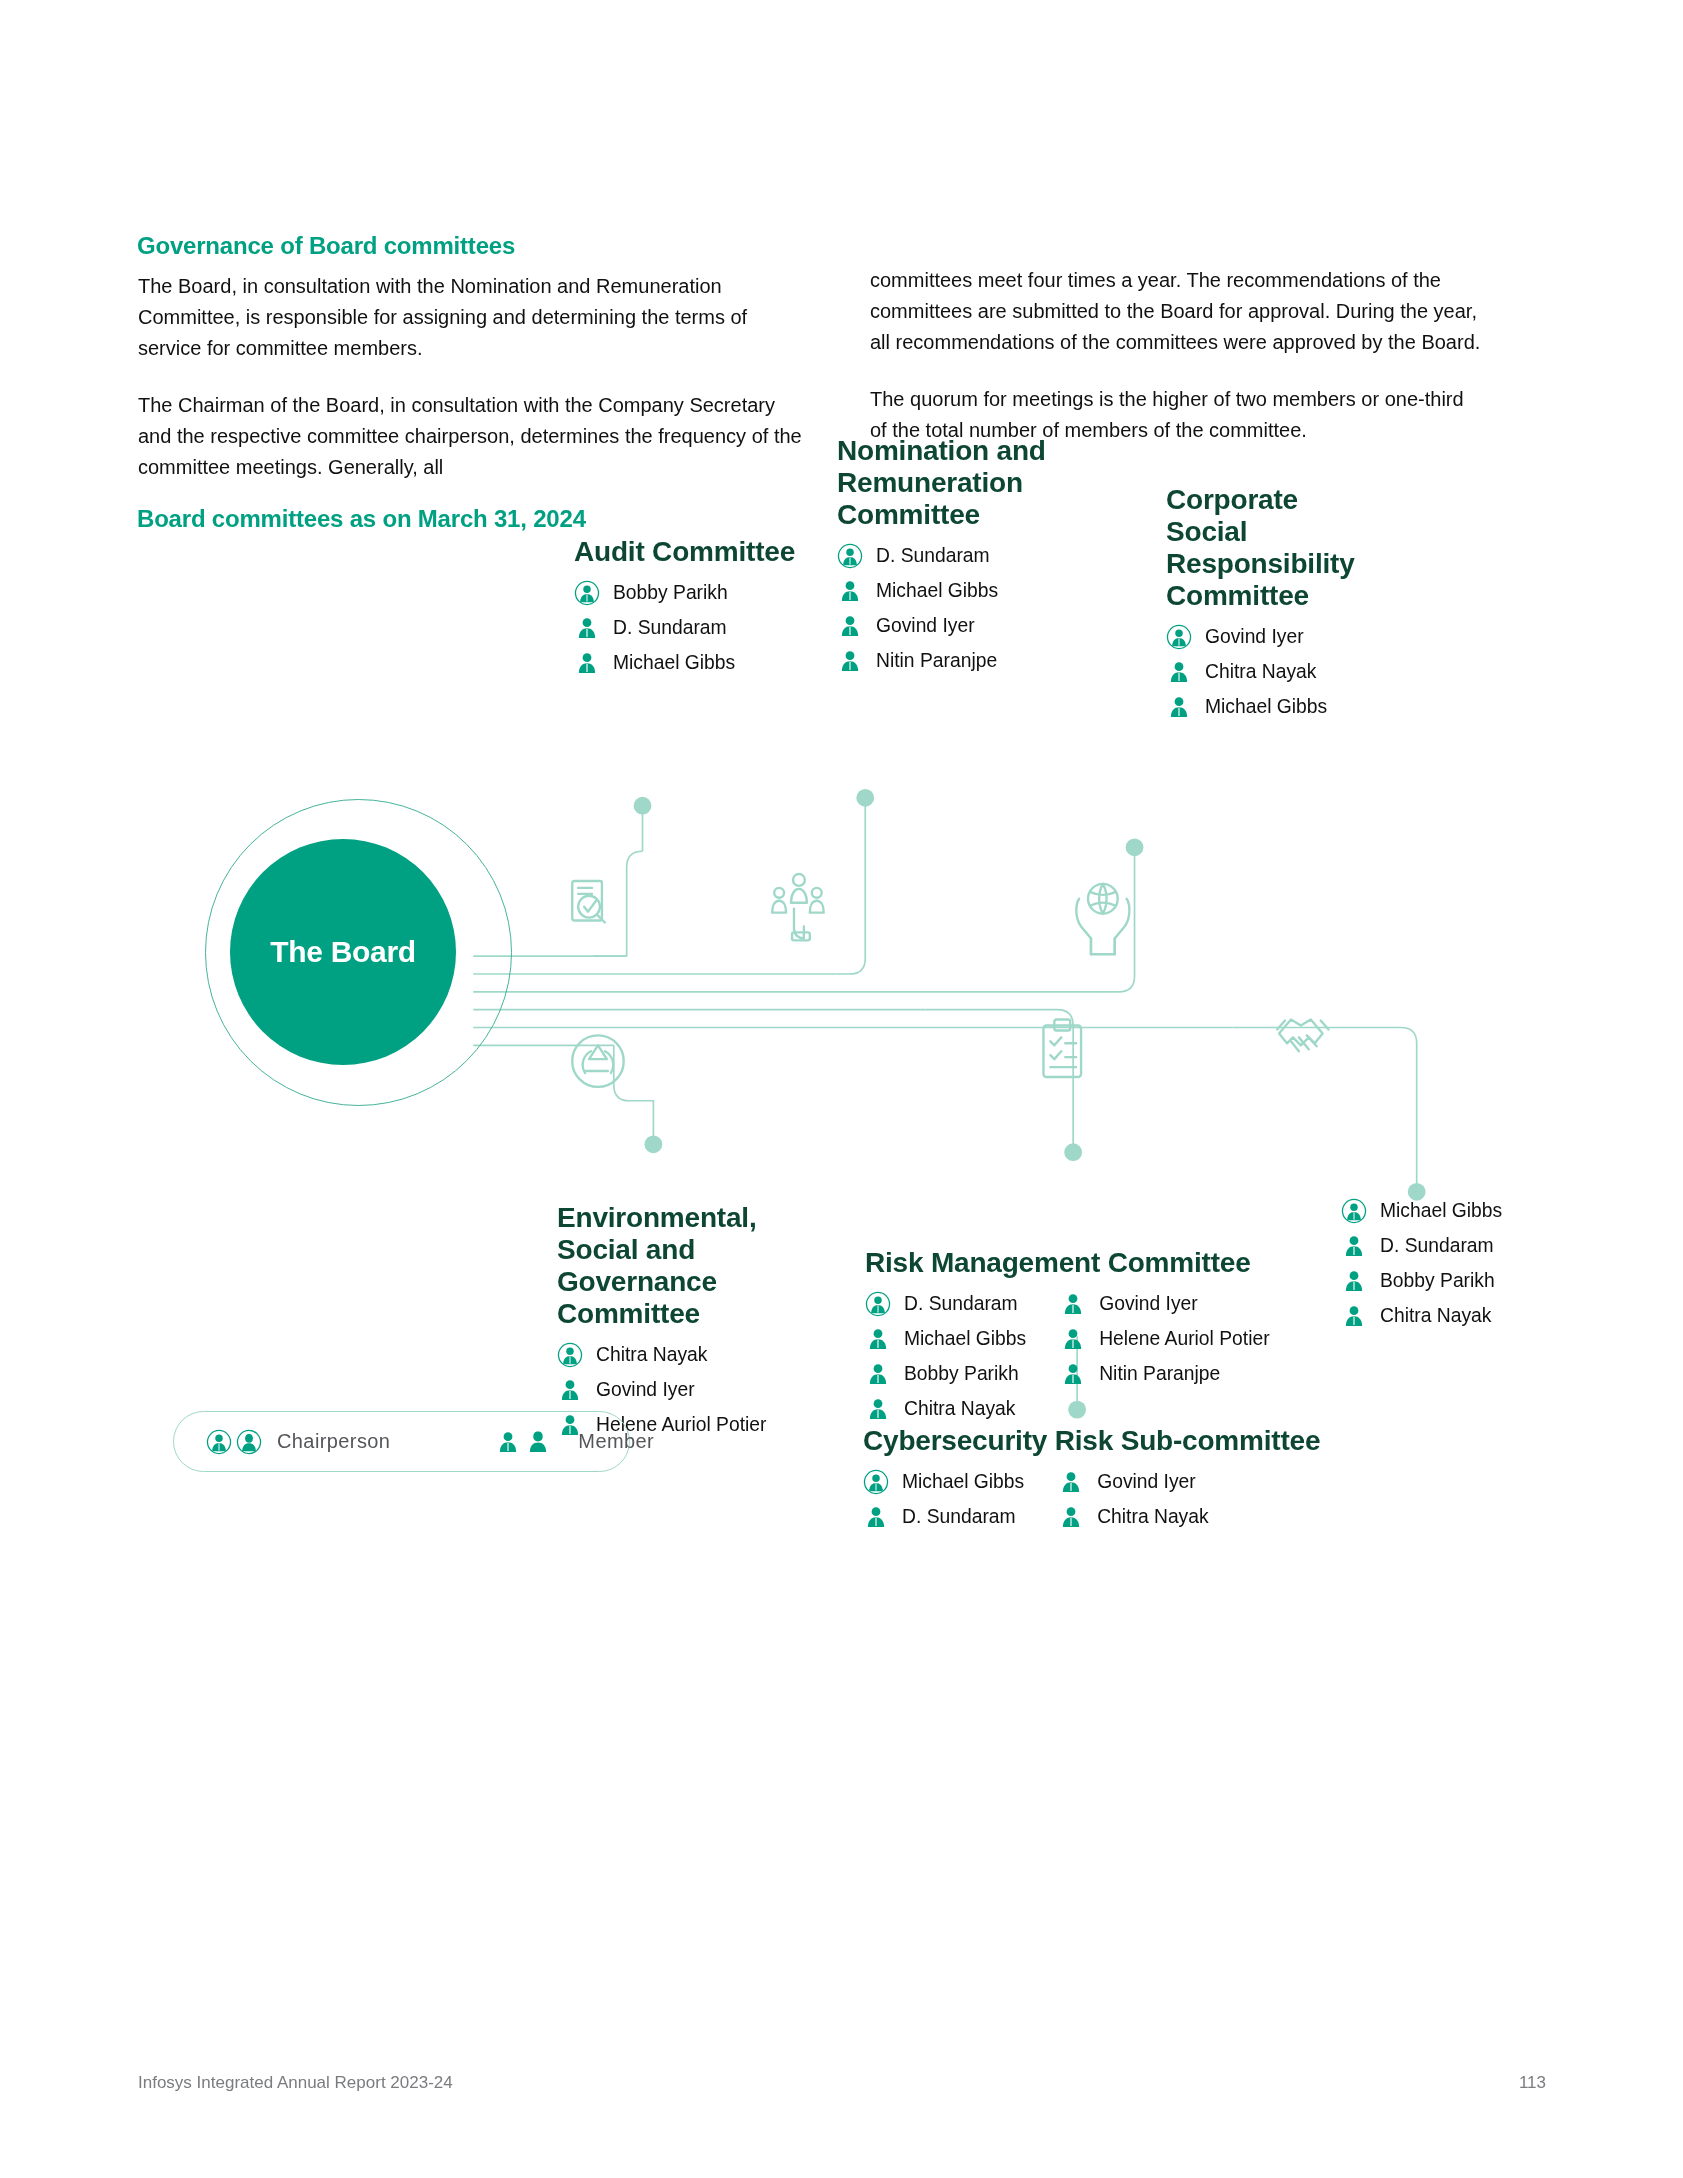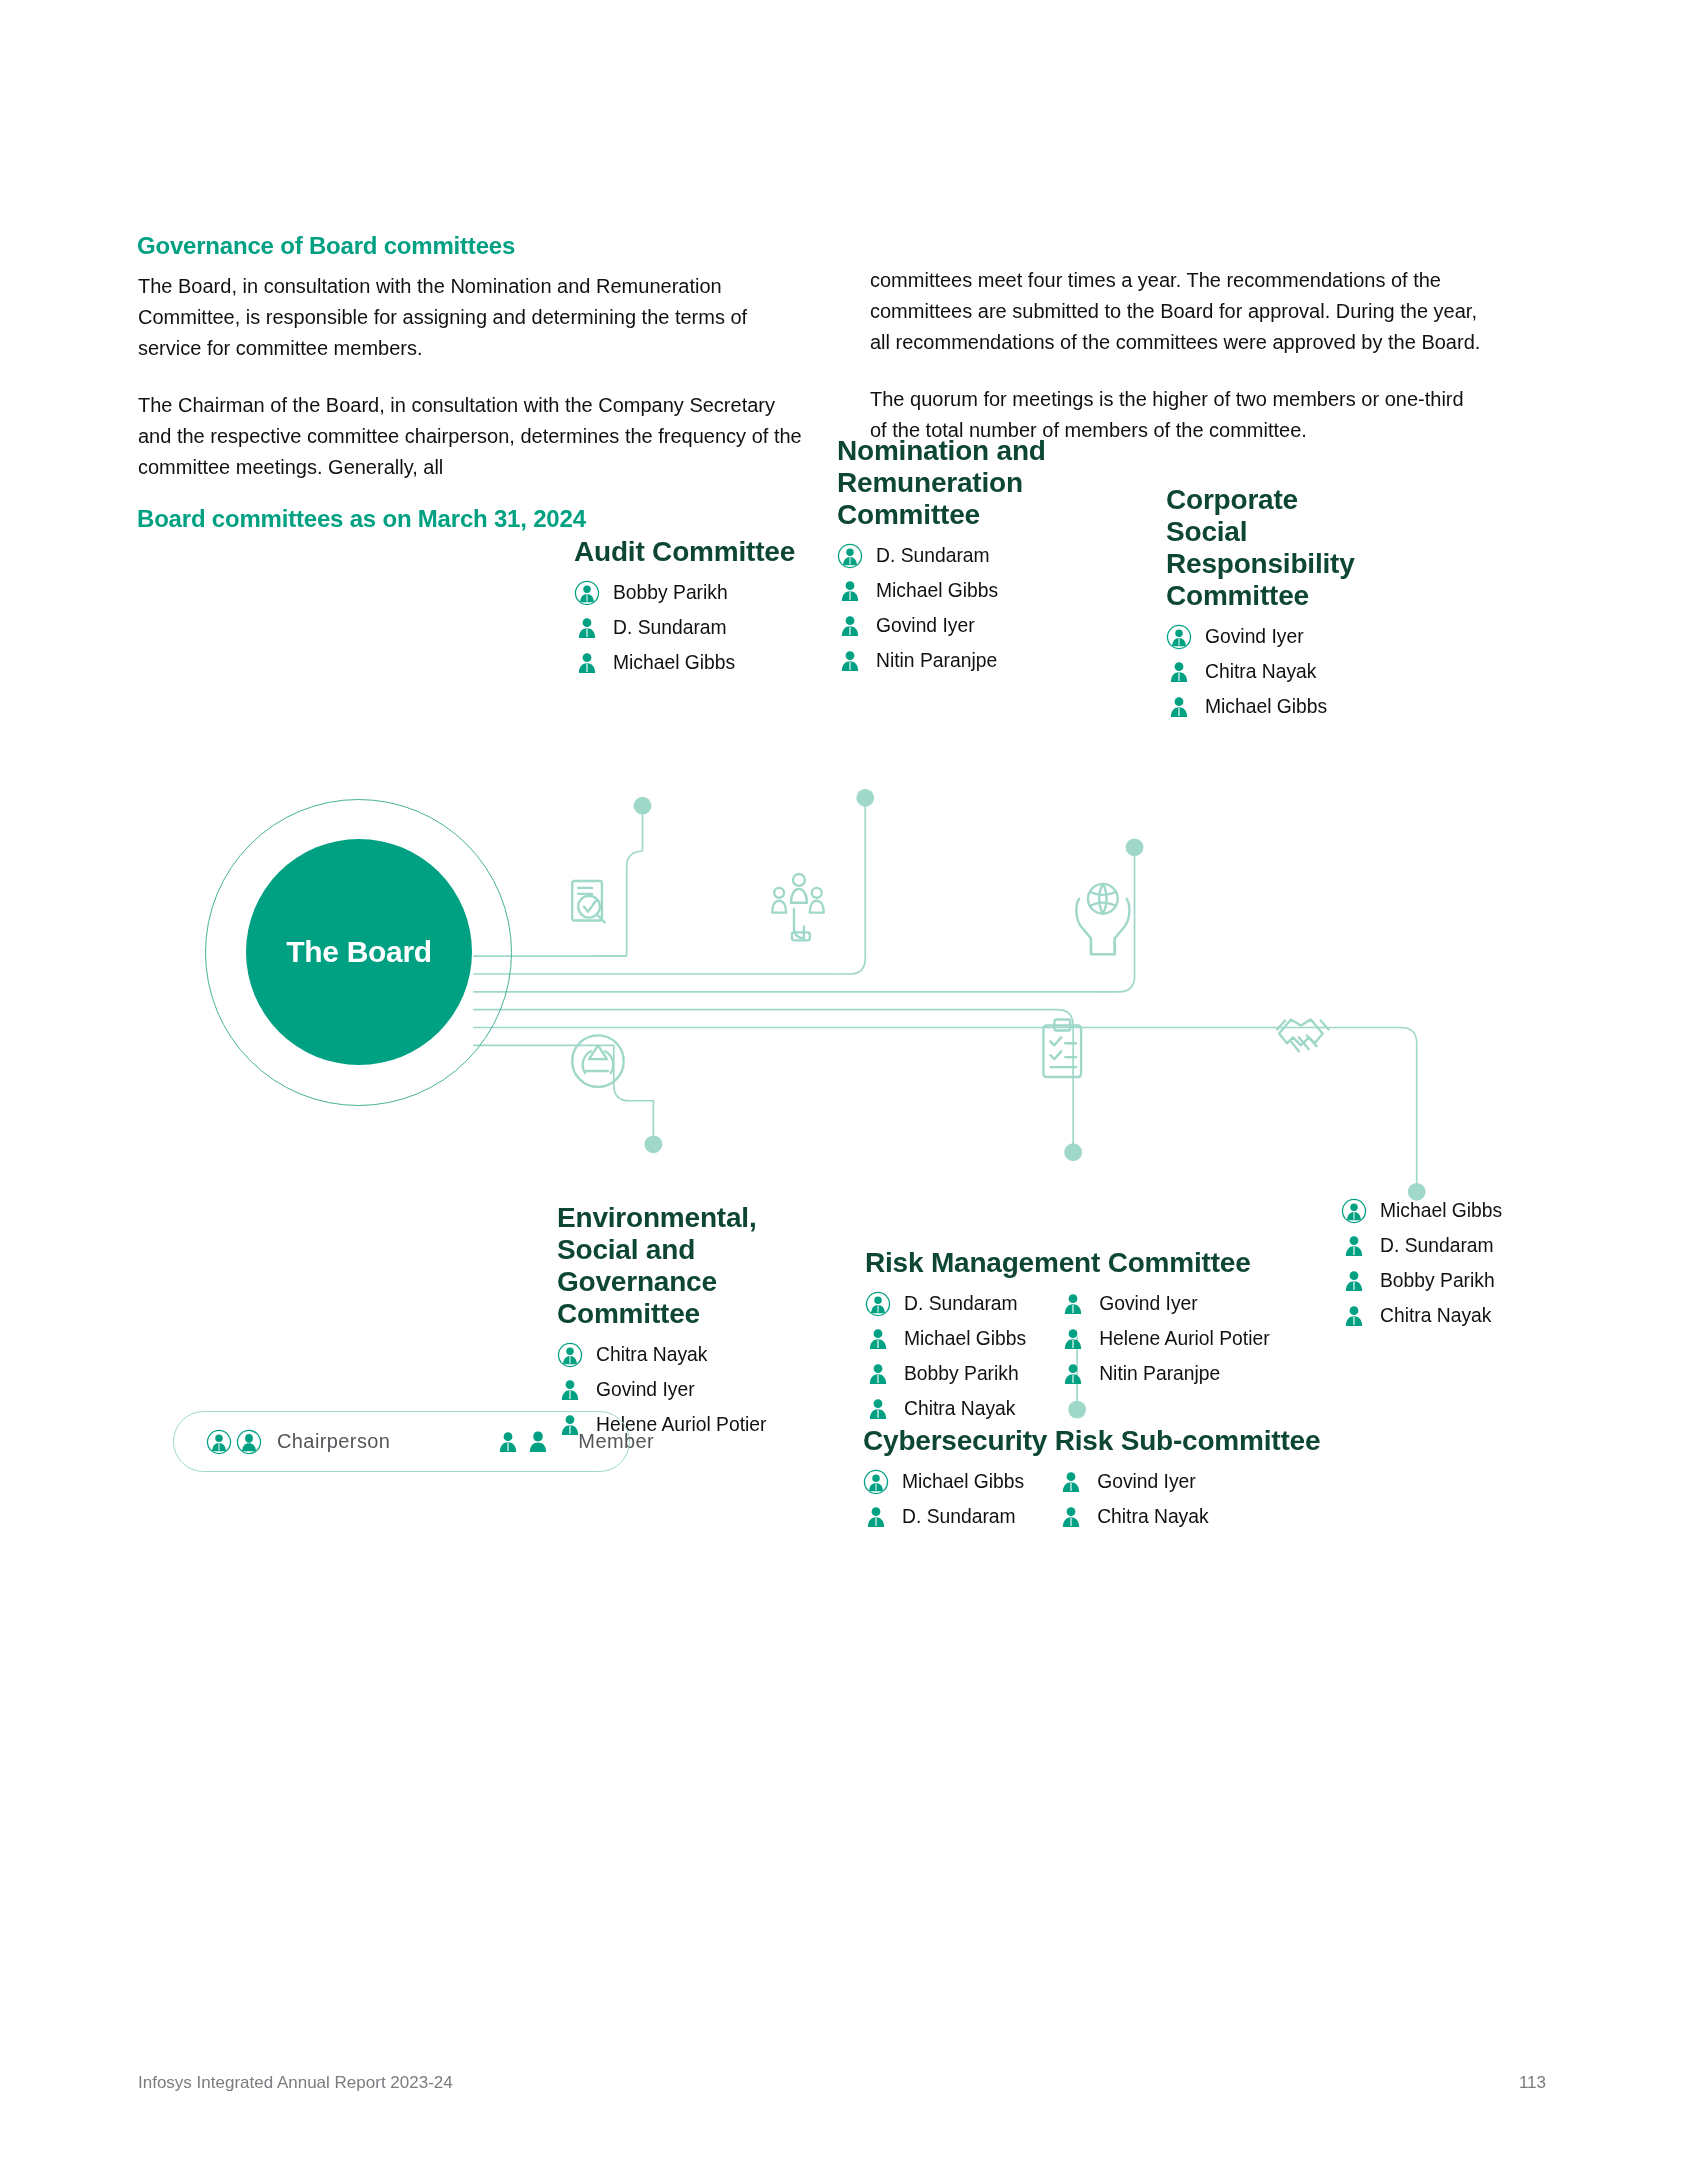--- a/index.html
+++ b/index.html
@@ -33,21 +33,21 @@
   #col-left{left:138px;top:271px;width:673px;}
   #col-right{left:870px;top:265px;width:614px;}
   .col p{margin:0 0 26px 0;}
 
   
   #diagram{position:absolute;left:0;top:554px;width:1683px;height:941px;}
   #wires{position:absolute;left:0;top:0;width:1683px;height:941px;}
 
   .board-circle{
     position:absolute;
-    left:246px;top:285px;
+    left:230px;top:285px;
     width:226px;height:226px;
     border-radius:50%;
     background:#00a082;
     display:flex;align-items:center;justify-content:center;
     color:#ffffff;
     font-size:30px;font-weight:bold;
     letter-spacing:-0.3px;
   }
   .board-ring{
     position:absolute;

